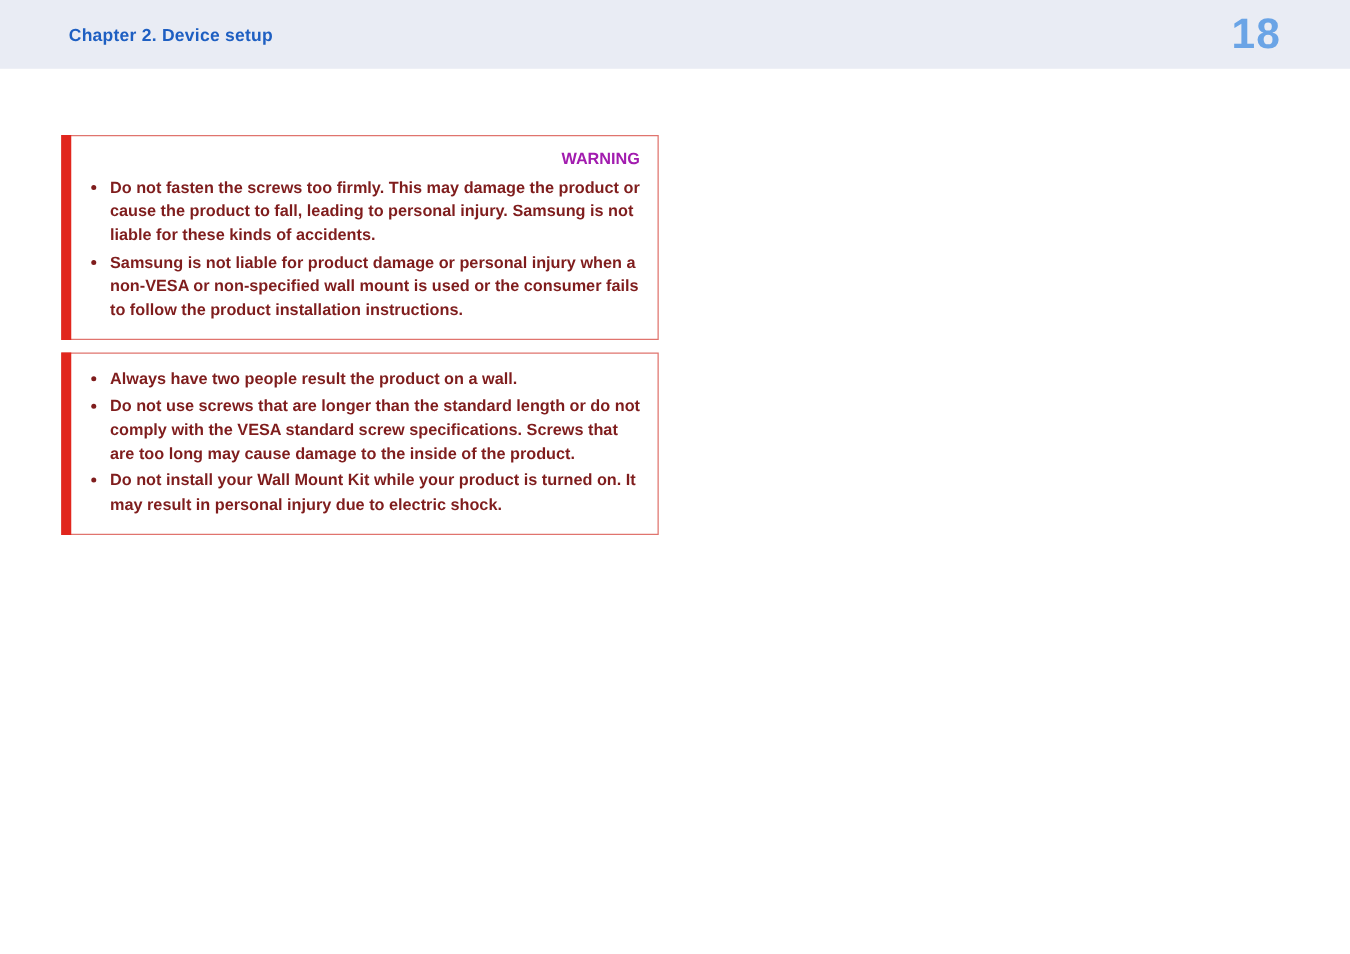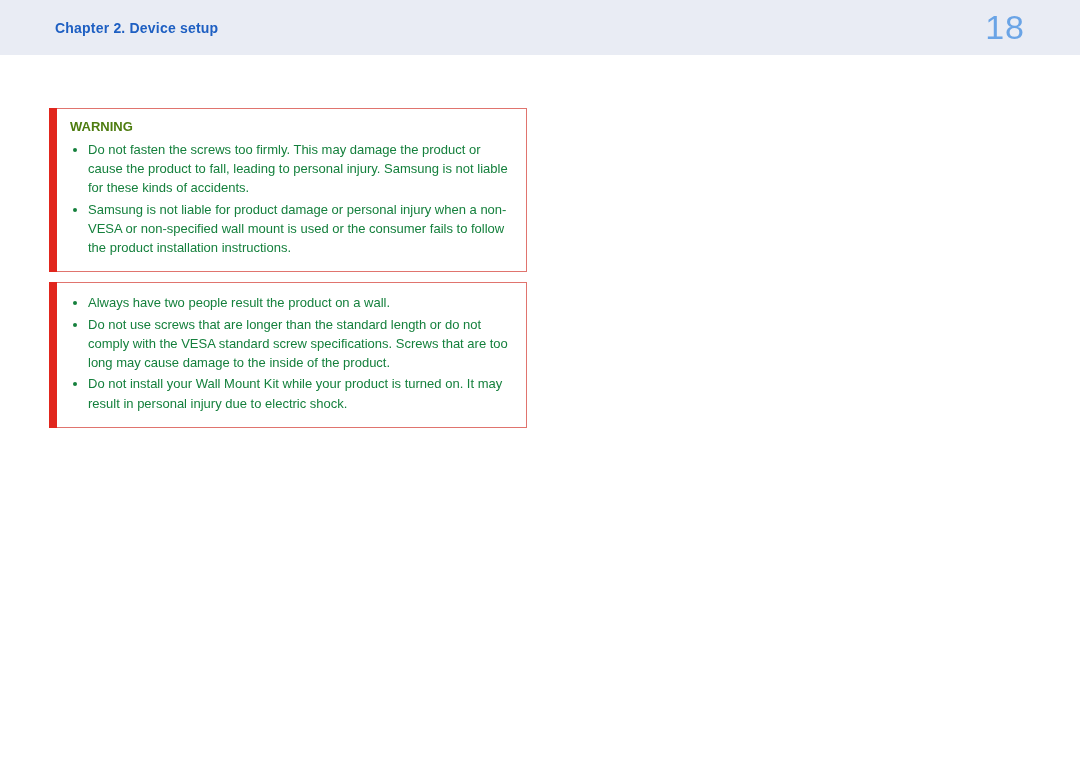--- a/index.html
+++ b/index.html
@@ -17,21 +17,21 @@
   }
   .chapter-title {
     color: #1e5fc2;
     font-size: 14px;
     font-weight: 700;
     letter-spacing: 0.2px;
   }
   .page-number {
     color: #6aa4e6;
     font-size: 34px;
-    font-weight: 400;
+    font-weight: 700;
     letter-spacing: 1px;
   }
   .content {
     position: absolute;
     top: 108px;
     left: 49px;
     width: 478px;
   }
   .note-box {
     position: relative;
@@ -41,35 +41,37 @@
     background: #ffffff;
   }
   .note-box::before {
     content: "";
     position: absolute;
     top: -1px; bottom: -1px; left: -1px;
     width: 8px;
     background: #e1261d;
   }
   .note-title {
-    color: #4d7c0f;
+    color: #a21caf;
     font-size: 13px;
     font-weight: 700;
     margin-bottom: 6px;
     margin-left: 2px;
+    text-align: right;
   }
   .note-box ul {
     list-style: disc;
     padding-left: 20px;
   }
   .note-box li {
-    color: #15803d;
+    color: #7f1d1d;
     font-size: 13px;
     line-height: 1.48;
     margin-bottom: 2px;
+    font-weight: bold;
   }
 </style>
 </head>
 <body>
 
 <div class="page">
 
   <div class="header-band">
     <div class="chapter-title">Chapter 2. Device setup</div>
     <div class="page-number">18</div>

